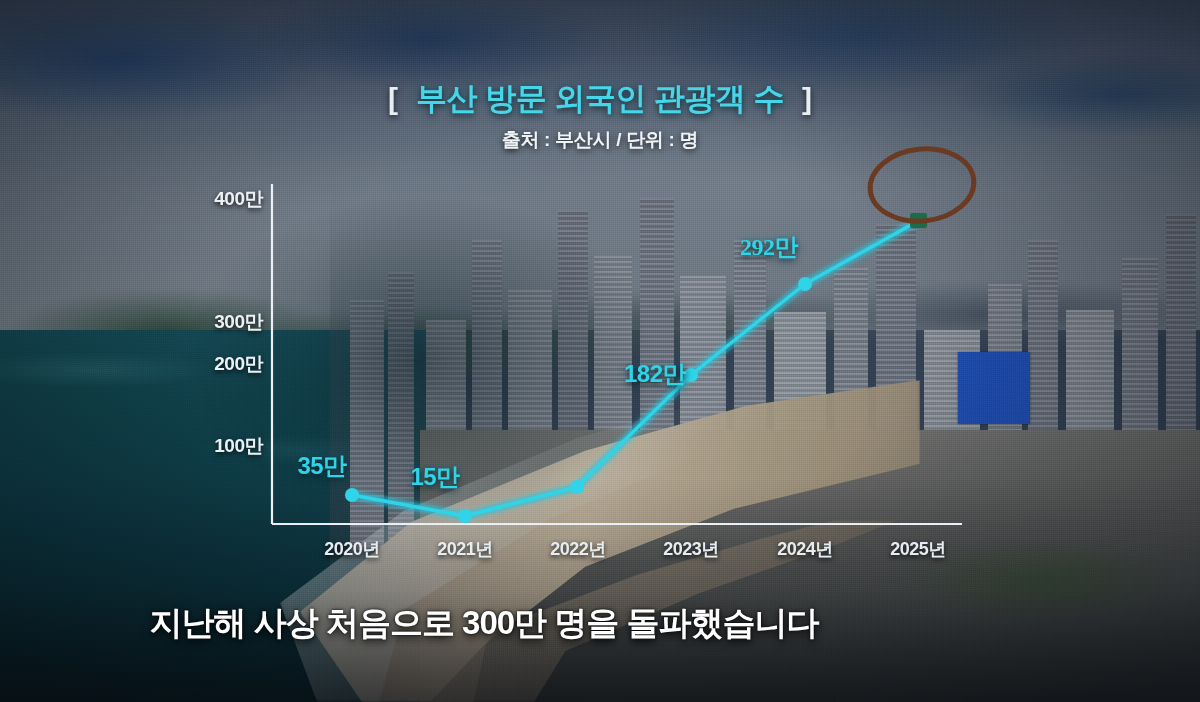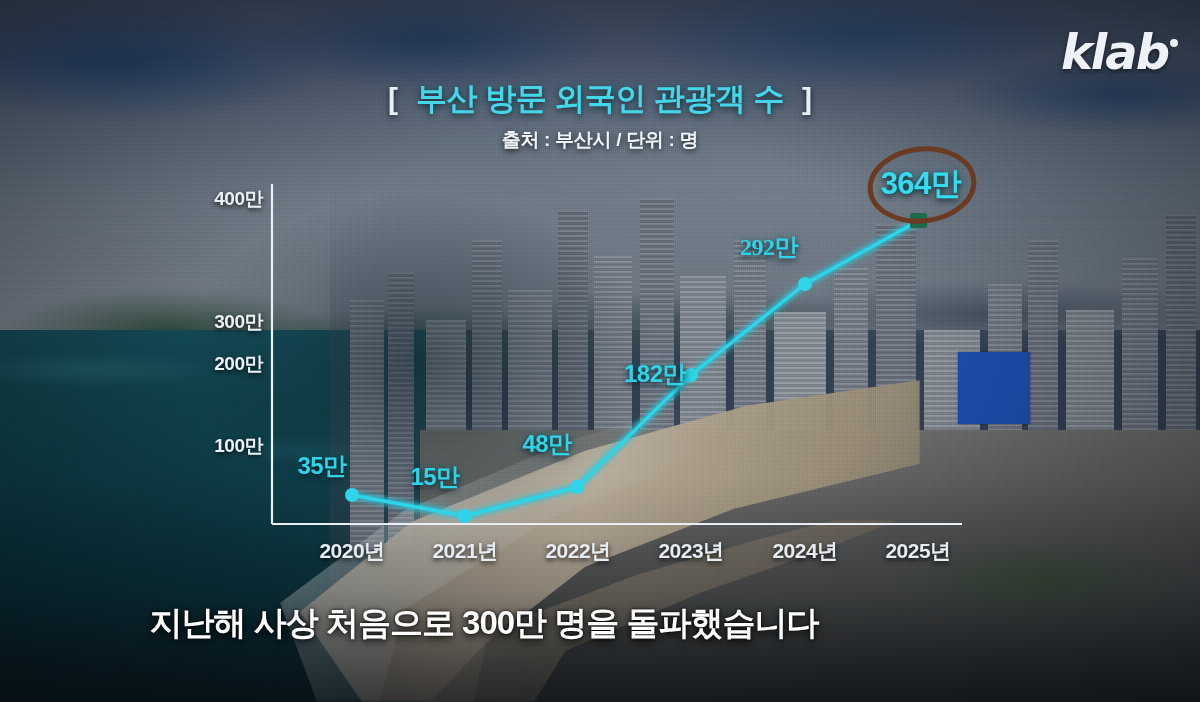--- a/index.html
+++ b/index.html
@@ -134,21 +134,21 @@
   }
 
   
   .chart{position:absolute;left:0;top:0;width:1200px;height:702px;border-radius:26px;}
   .ylab{
     position:absolute;color:#eaf0f4;font-size:19px;font-weight:bold;
     text-align:right;width:80px;letter-spacing:-.5px;
     text-shadow:0 2px 5px rgba(0,0,0,.8);
   }
   .xlab{
-    position:absolute;color:#e6ecf1;font-size:21px;font-weight:bold;
+    position:absolute;color:#e6ecf1;font-size:18px;font-weight:bold;
     text-align:center;width:110px;letter-spacing:-.5px;
     text-shadow:0 2px 5px rgba(0,0,0,.8);
   }
   .vlab{
     position:absolute;color:#2fd4e8;font-size:24px;font-weight:bold;
     text-align:center;width:120px;letter-spacing:-.5px;
     text-shadow:0 2px 6px rgba(0,0,0,.85),0 0 10px rgba(30,180,210,.45);
   }
   .vlab.hi{font-size:31px;color:#34dcef;}
   svg.lines{position:absolute;left:0;top:0;width:1200px;height:702px;overflow:visible;}
@@ -194,23 +194,20 @@
     <div class="ground"></div>
     <div class="beach"></div>
     <div class="surf"></div>
     <div class="road"></div>
     <div class="billboard"></div>
     <div class="grain"></div>
     <div class="vignette"></div>
     <div class="plot-scrim"></div>
   </div>
 
-  <div class="logo">
-    <span>klab</span><span class="dot"></span>
-  </div>
 
   <div class="title-wrap">
     <div class="title-row">
       <span class="brk">[</span>
       <span class="title">부산 방문 외국인 관광객 수</span>
       <span class="brk">]</span>
     </div>
   </div>
   <div class="subtitle">출처 : 부산시 / 단위 : 명</div>
 
@@ -247,24 +244,22 @@
       <circle cx="577" cy="487" r="7" fill="#2fd4e8"></circle>
       <circle cx="691" cy="375" r="7" fill="#2fd4e8"></circle>
       <circle cx="805" cy="284" r="7" fill="#2fd4e8"></circle>
       <rect x="910" y="213" width="17" height="15" rx="2" fill="#1e6b4a"></rect>
 
       <ellipse cx="922" cy="185" rx="52" ry="36" fill="none" stroke="#6b3a22" stroke-width="5" transform="rotate(-6 922 185)" stroke-linecap="round" stroke-dasharray="300 26" stroke-dashoffset="18"></ellipse>
     </svg>
 
     <div class="vlab" style="left:262px;top:450px;">35만</div>
     <div class="vlab" style="left:375px;top:461px;">15만</div>
-    <div class="vlab" style="left:487px;top:428px;">48만</div>
     <div class="vlab" style="left:595px;top:322px;margin-top:36px;">182만</div>
     <div class="vlab" style="left:709px;top:231px;font-family:Liberation Serif, serif;">292만</div>
-    <div class="vlab hi" style="left:861px;top:163px;">364만</div>
 
     <div class="xlab" style="left:297px;top:537px;">2020년</div>
     <div class="xlab" style="left:410px;top:537px;">2021년</div>
     <div class="xlab" style="left:523px;top:537px;">2022년</div>
     <div class="xlab" style="left:636px;top:537px;">2023년</div>
     <div class="xlab" style="left:750px;top:537px;">2024년</div>
     <div class="xlab" style="left:863px;top:537px;">2025년</div>
   </div>
 
   <div class="caption">지난해 사상 처음으로 300만 명을 돌파했습니다</div>

